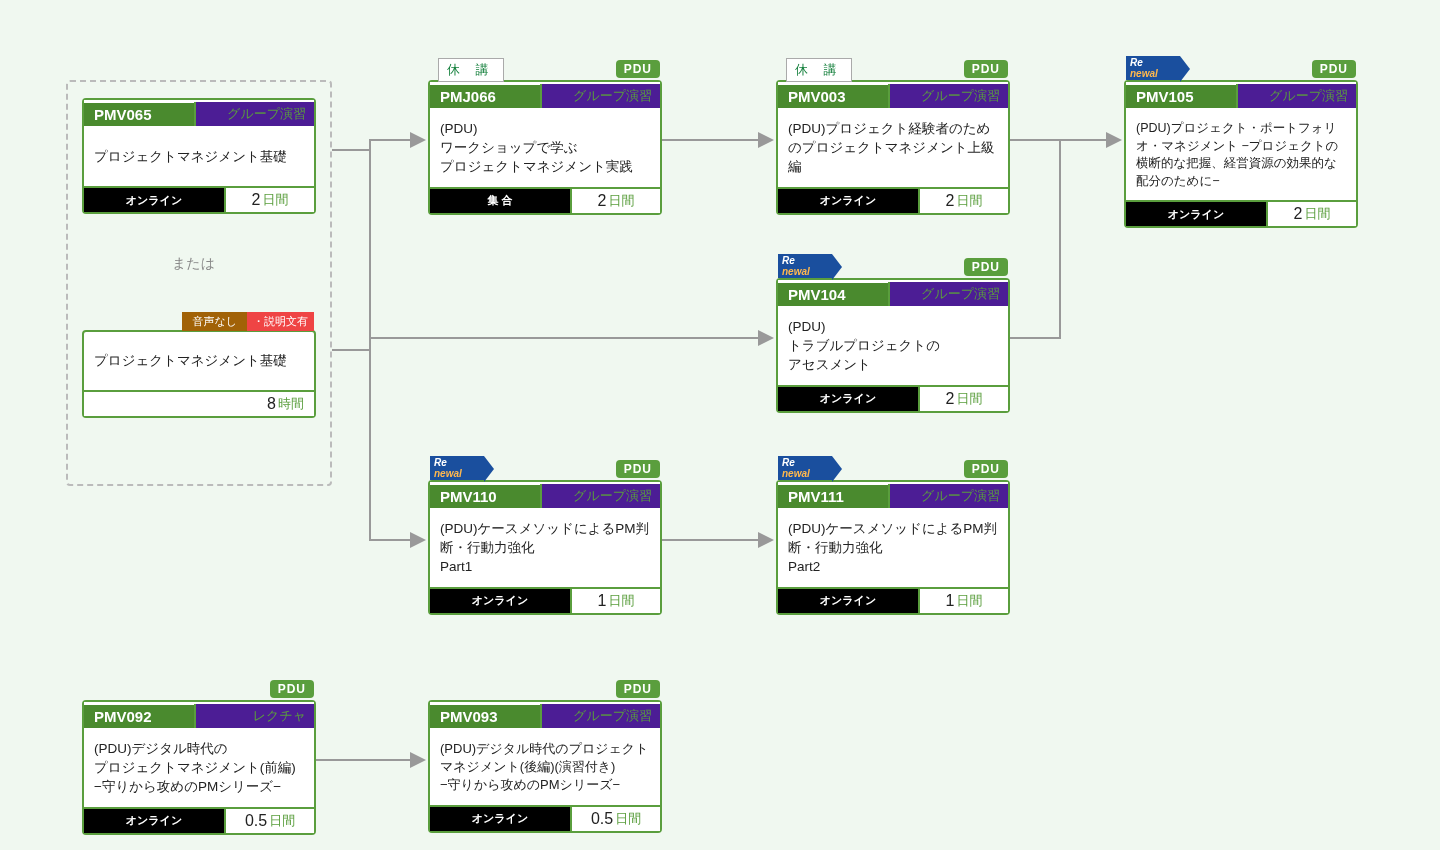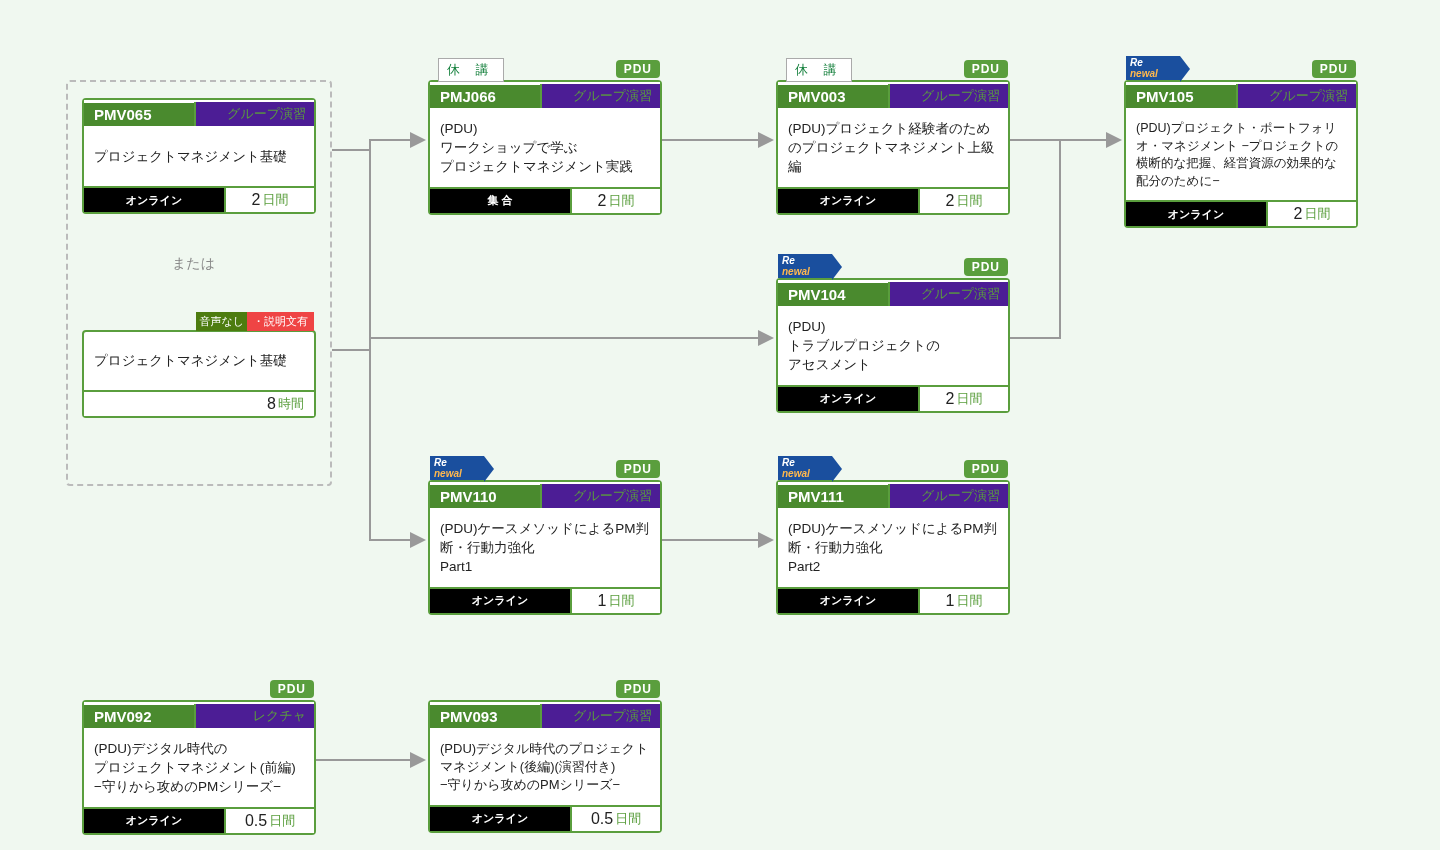--- a/index.html
+++ b/index.html
@@ -17,21 +17,21 @@
 .duration-only{background:#fff;color:#5a9e3d;font-size:13px;display:flex;align-items:center;justify-content:flex-end;padding-right:10px;width:100%}
 .duration-only .num{color:#222;font-size:16px;margin-right:2px}
 .pdu-badge{position:absolute;top:-22px;right:0;background:#5a9e3d;color:#fff;font-size:12px;font-weight:bold;padding:2px 8px;border-radius:4px;letter-spacing:1px}
 .status-badge{position:absolute;top:-24px;left:8px;background:#fff;border:1px solid #aaa;color:#15803d;font-size:13px;padding:2px 8px;letter-spacing:6px}
 .renewal-badge{position:absolute;top:-26px;left:0;width:54px;height:20px}
 .renewal-badge .flag{background:#1a4f9e;color:#fff;font-size:10px;font-weight:bold;font-style:italic;padding:1px 4px;line-height:1.1;position:relative}
 .renewal-badge .flag::after{content:"";position:absolute;right:-10px;top:0;border-left:10px solid #1a4f9e;border-top:13px solid transparent;border-bottom:13px solid transparent;height:0}
 .renewal-badge .re{display:block}
 .renewal-badge .newal{color:#ffb84d;display:block}
 .audio-badge{position:absolute;top:-20px;right:0;font-size:11px;display:flex}
-.audio-badge .grey{background:#4d7c0f;color:#fff;padding:2px 3px}
+.audio-badge .grey{background:#a16207;color:#fff;padding:2px 10px}
 .audio-badge .dark{background:#ef4444;color:#fff;padding:2px 6px}
 .group-box{position:absolute;border:2px dashed #bbb;border-radius:4px}
 .or-label{position:absolute;font-size:14px;color:#888;text-align:center}
 svg.connectors{position:absolute;left:0;top:0;width:1440px;height:850px;pointer-events:none}
 svg.connectors path,svg.connectors line{stroke:#999;stroke-width:2;fill:none}
 svg.connectors polygon{fill:#999}
 </style>
 </head>
 <body>
 

